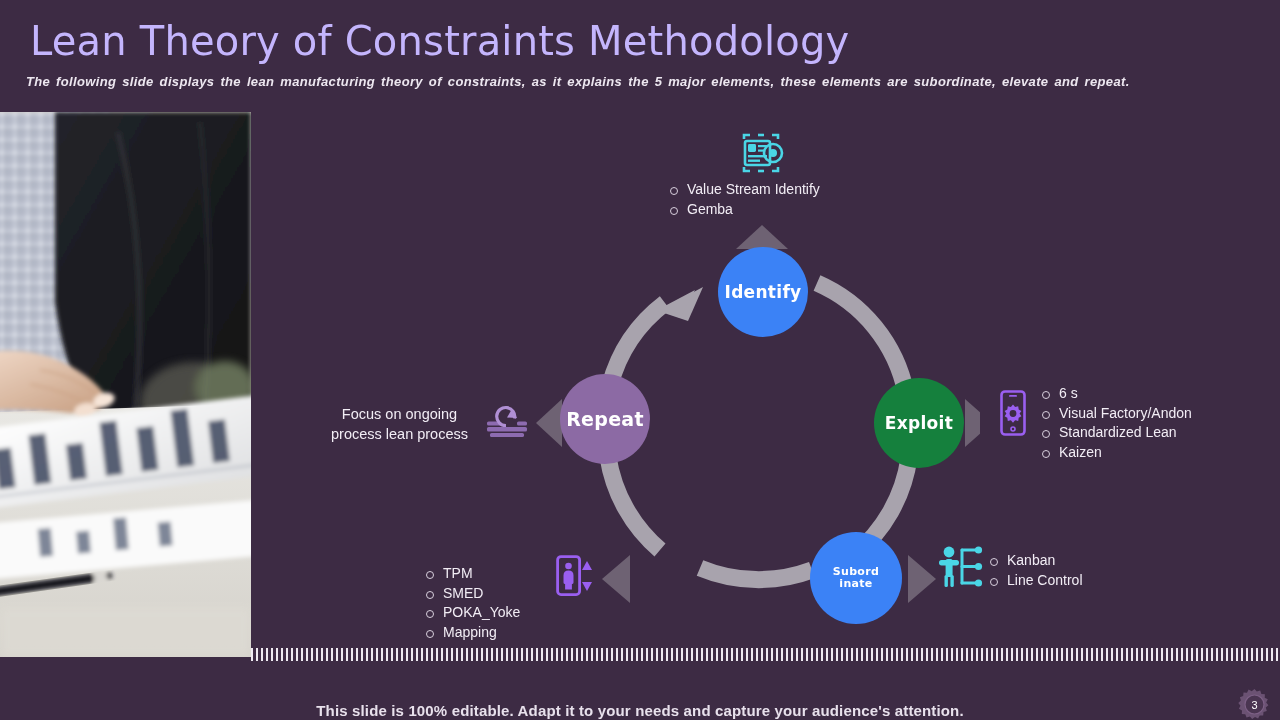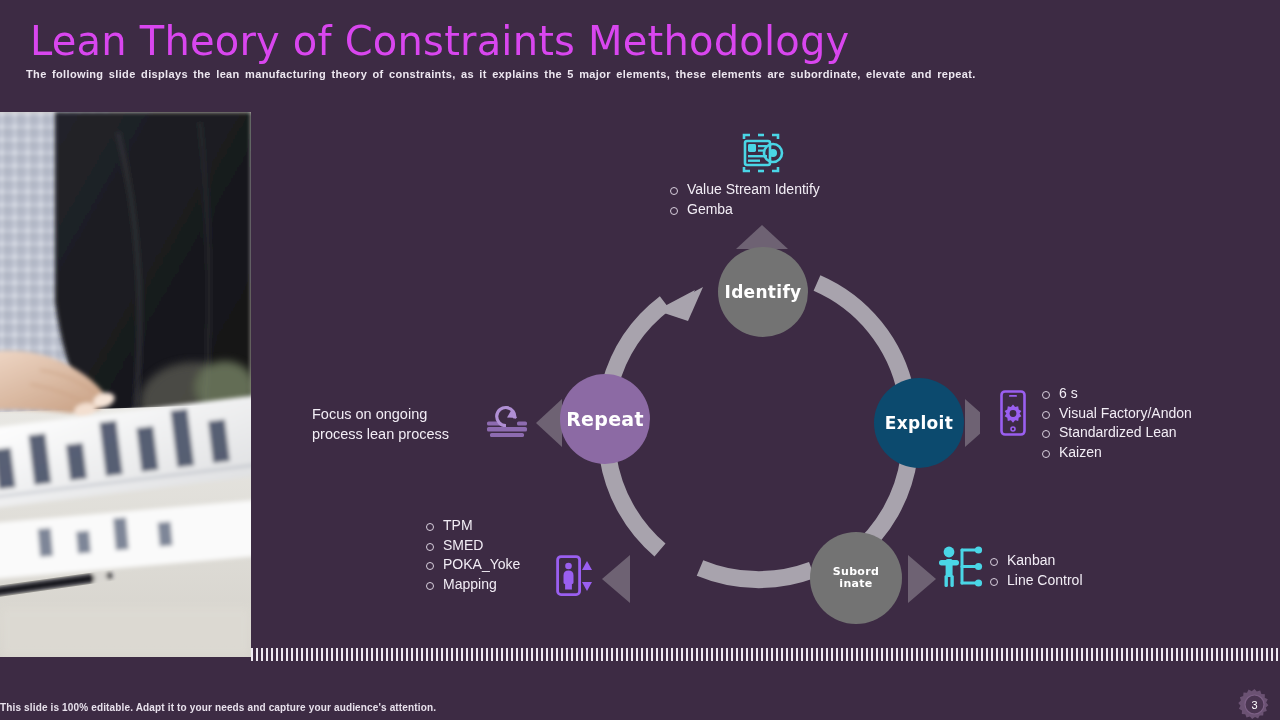--- a/index.html
+++ b/index.html
@@ -7,28 +7,28 @@
   body{
     background:#3D2B44;
     font-family:"Liberation Sans", sans-serif;
     position:relative;
   }
   .slide{ position:absolute; inset:0; background:#3D2B44; }
 
   
   .title{
     position:absolute; left:30px; top:18px;
-    font-size:40px; font-weight:400; color:#d946ef;
+    font-size:40px; font-weight:400; color:#c4b5fd;
     letter-spacing:.2px; white-space:nowrap;
     font-family:"DejaVu Sans", sans-serif;
   }
   .subtitle{
-    position:absolute; left:26px; top:68px; width:1210px;
-    font-size:11px; font-weight:bold; color:#EDE7F0;
-    letter-spacing:.35px; word-spacing:2px;
+    position:absolute; left:26px; top:74px; width:1210px;
+    font-size:13px; font-weight:bold; color:#EDE7F0;
+    letter-spacing:.35px; word-spacing:2px;font-style:italic;
   }
 
   
   .photo{
     position:absolute; left:0; top:112px; width:251px; height:545px;
     overflow:hidden; background:#2b2b30;
   }
   .photo svg{ display:block; width:100%; height:100%; }
 
   
@@ -42,22 +42,22 @@
   .diagram{ position:absolute; left:0; top:0; width:1280px; height:660px; }
   .ring-svg{ position:absolute; left:520px; top:225px; width:460px; height:430px; }
 
   .node{
     position:absolute; border-radius:50%;
     display:flex; align-items:center; justify-content:center;
     text-align:center; color:#fff; font-weight:bold;
     font-family:"DejaVu Sans", sans-serif;
     line-height:1.08; letter-spacing:.3px;
   }
-  .node.cyan{ background:#737373; }
-  .node.purple{ background:#0c4a6e; }
+  .node.cyan{ background:#3b82f6; }
+  .node.purple{ background:#15803d; }
   .node.mute{ background:#8C6AA4; }
 
   #node-identify{ left:718px; top:247px; width:90px; height:90px; font-size:17px; }
   #node-exploit { left:874px; top:378px; width:90px; height:90px; font-size:17px; }
   #node-subord  { left:810px; top:532px; width:92px; height:92px; font-size:11px; }
   #node-elevate { left:625px; top:533px; width:90px; height:90px; font-size:17px; }
   #node-repeat  { left:560px; top:374px; width:90px; height:90px; font-size:19px; }
 
   .toc{
     position:absolute; left:700px; top:418px; width:120px;
@@ -72,39 +72,39 @@
     font-size:14px; color:#F2EDF5; line-height:19.5px; white-space:nowrap;
   }
   ul.bl li::before{
     content:""; position:absolute; left:2px; top:7px;
     width:6px; height:6px; border:1.2px solid #D8CFDD; border-radius:50%;
   }
 
   #bl-top   { position:absolute; left:668px; top:180px; }
   #bl-right { position:absolute; left:1040px; top:384px; }
   #bl-br    { position:absolute; left:988px; top:551px; }
-  #bl-bl    { position:absolute; left:424px; top:516px; }
+  #bl-bl    { position:absolute; left:424px; top:564px; }
 
   .left-text{
     position:absolute; left:312px; top:404px; width:175px;
-    text-align:left; font-size:14.5px; color:#F2EDF5; line-height:20px;
+    text-align:center; font-size:14.5px; color:#F2EDF5; line-height:20px;
   }
 
   
   .ico{ position:absolute; }
   #ico-top  { left:738px; top:132px; }
   #ico-right{ left:1000px; top:390px; }
   #ico-br   { left:938px; top:545px; }
   #ico-bl   { left:556px; top:555px; }
   #ico-left { left:485px; top:405px; }
 
   
   .footer{
-    position:absolute; left:0; top:702px; width:1280px; 
-    font-size:10px; font-weight:bold; color:#E8E1EC; letter-spacing:.15px;
+    position:absolute; left:0; top:702px; width:1280px; text-align:center;
+    font-size:15px; font-weight:bold; color:#E8E1EC; letter-spacing:.15px;
   }
   .pagebadge{ position:absolute; left:1238px; top:688px; width:33px; height:33px; }
   .pagebadge .num{
     position:absolute; inset:0; display:flex; align-items:center; justify-content:center;
     font-size:11px; color:#FFFFFF; font-weight:normal;
   }
 </style>
 </head>
 <body>
 

